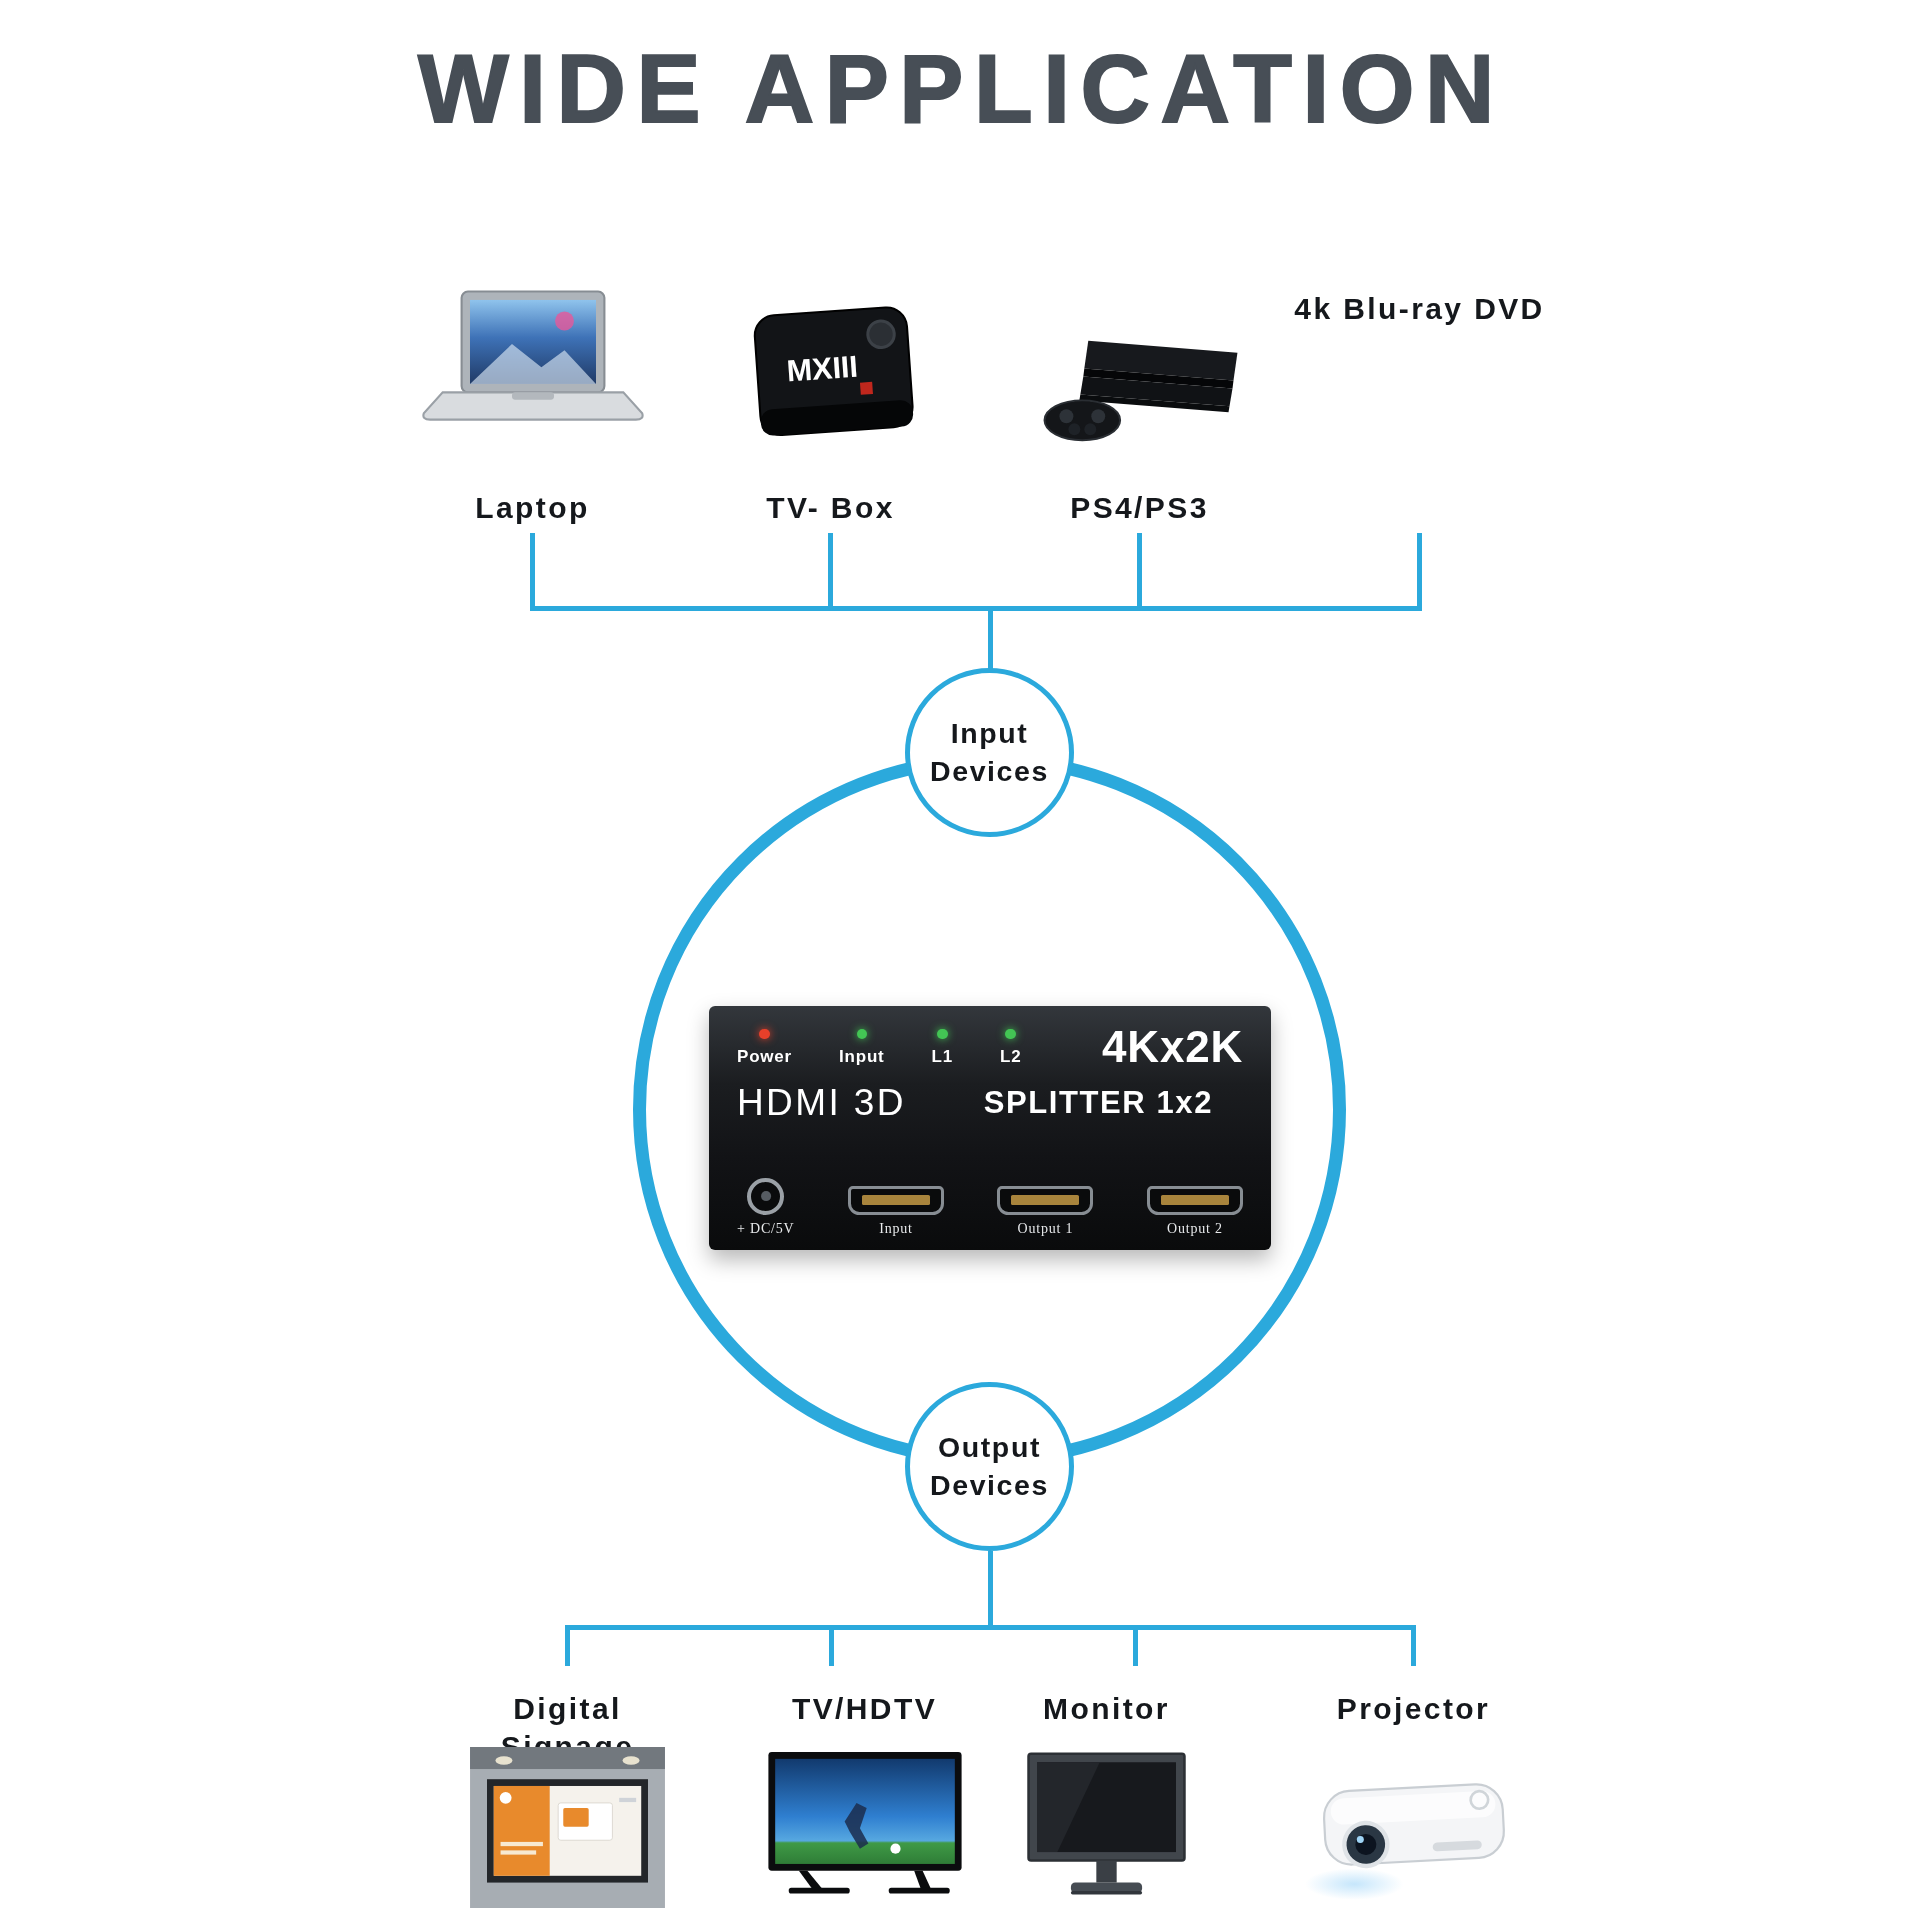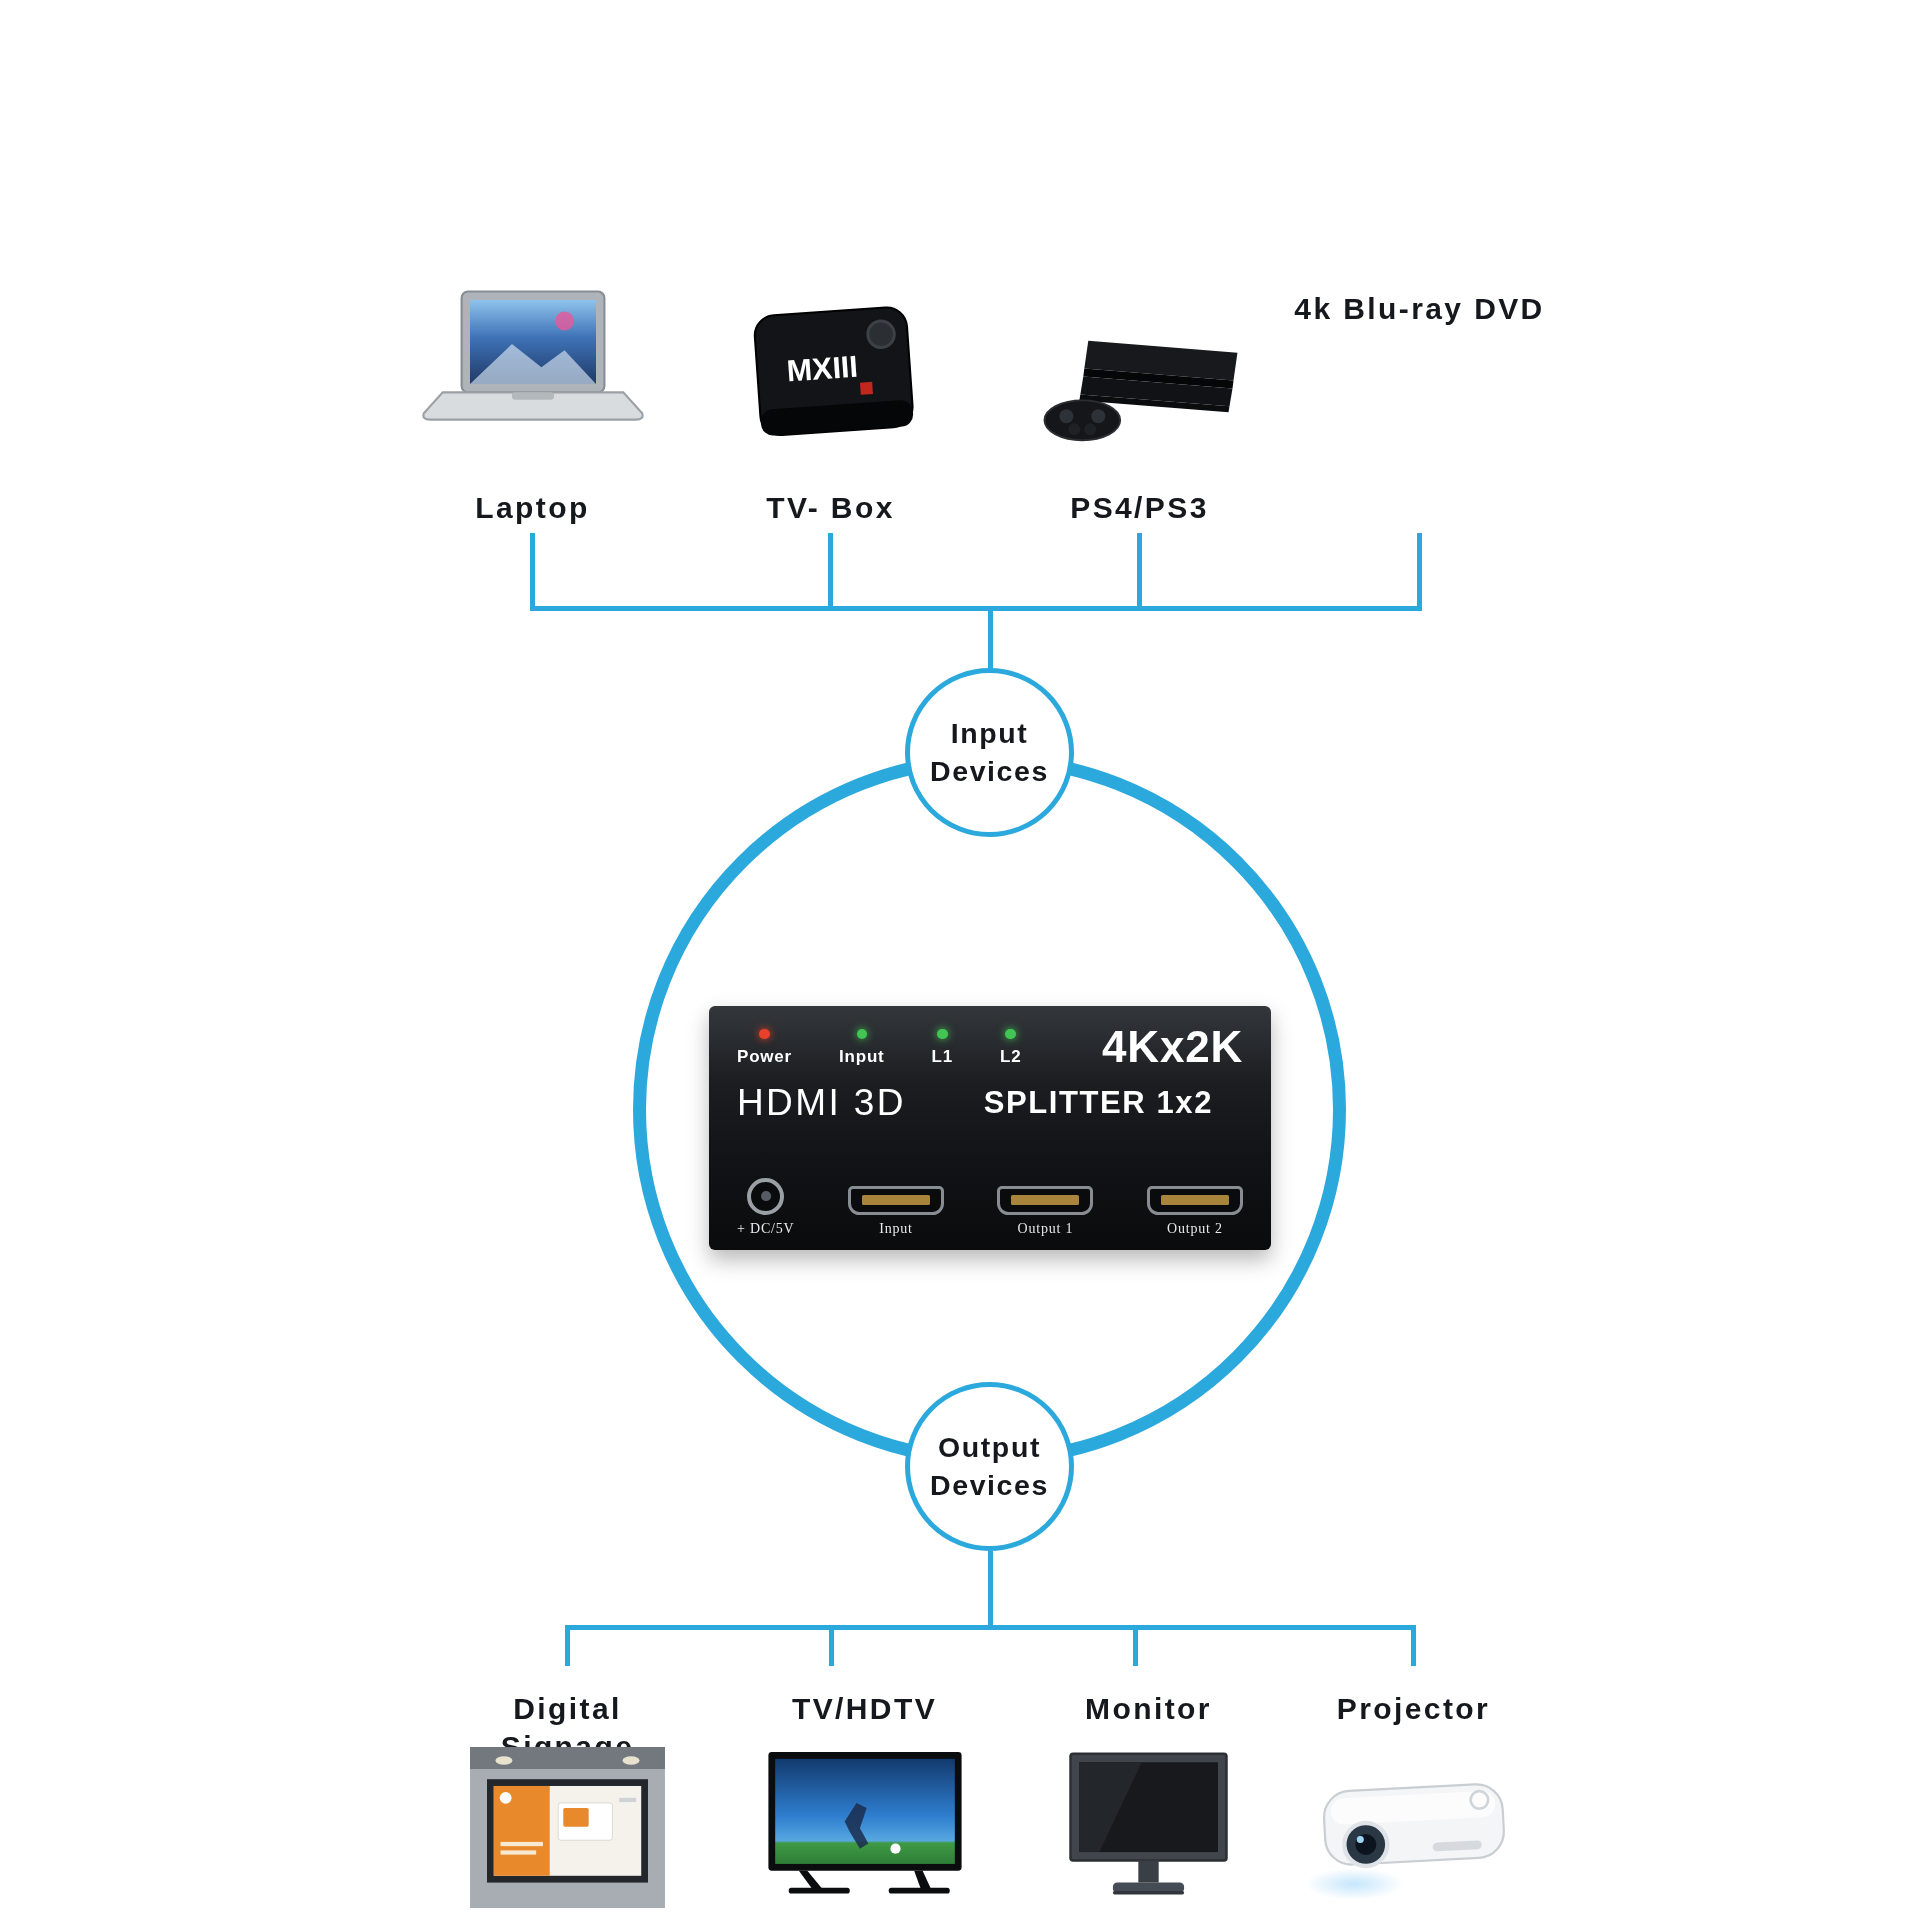--- a/index.html
+++ b/index.html
@@ -63,20 +63,21 @@
   .hdmi-port { width:96px; height:29px; background:#0a0b0c; border:3.3px solid #878d93; border-radius:4.9px 4.9px 11.4px 11.4px; display:flex; align-items:center; justify-content:center; }
   .hdmi-port::after { content:""; width:68px; height:9.8px; background:#a8843c; border-radius:1.6px; }
 
   svg { display:block; }
 </style>
 </head>
 <body>
 
 <div class="canvas">
 
+  <h1 class="title">WIDE APPLICATION</h1>
 
   <figure class="device-figure in-figure" style="left:386px">
     <div class="img-box">
       <svg width="252" height="187" viewBox="0 0 240 170">
         <defs>
           <linearGradient id="lapScreen" x1="0" y1="0" x2="0" y2="1">
             <stop offset="0" stop-color="#8fc3ec"></stop>
               <stop offset="0.45" stop-color="#3e72b7"></stop>
               <stop offset="1" stop-color="#203a66"></stop>
           </linearGradient>
@@ -245,21 +246,21 @@
         <path d="M96 88 l14 -22 l12 6 l-8 24 l10 18 l-10 6 l-12 -20 z" fill="#1b2d4e" opacity="0.85"></path>
         <circle cx="156" cy="120" r="6" fill="#ffffff"></circle>
         <polygon points="52,146 70,168 58,168 42,146" fill="#0b0c0e"></polygon>
         <polygon points="188,146 198,168 186,168 178,146" fill="#0b0c0e"></polygon>
         <rect x="30" y="166" width="72" height="7" rx="3" fill="#0b0c0e"></rect>
         <rect x="148" y="166" width="72" height="7" rx="3" fill="#0b0c0e"></rect>
       </svg>
     </div>
   </figure>
 
-  <figure class="device-figure out-figure" style="left:1002px">
+  <figure class="device-figure out-figure" style="left:960px">
     <div class="out-label-box">
       <figcaption class="device-label">Monitor</figcaption>
     </div>
     <div class="out-img-box">
       <svg width="171" height="161" viewBox="0 0 200 190">
         <rect x="8" y="8" width="184" height="126" rx="3" fill="#41464c" stroke="#2c3035" stroke-width="3"></rect>
         <rect x="18" y="18" width="164" height="106" fill="#17191d"></rect>
         <polygon points="18,18 92,18 42,124 18,124" fill="#23262b"></polygon>
         <rect x="88" y="134" width="24" height="26" fill="#3a3f45"></rect>
         <rect x="58" y="160" width="84" height="12" rx="5" fill="#464c53"></rect>

